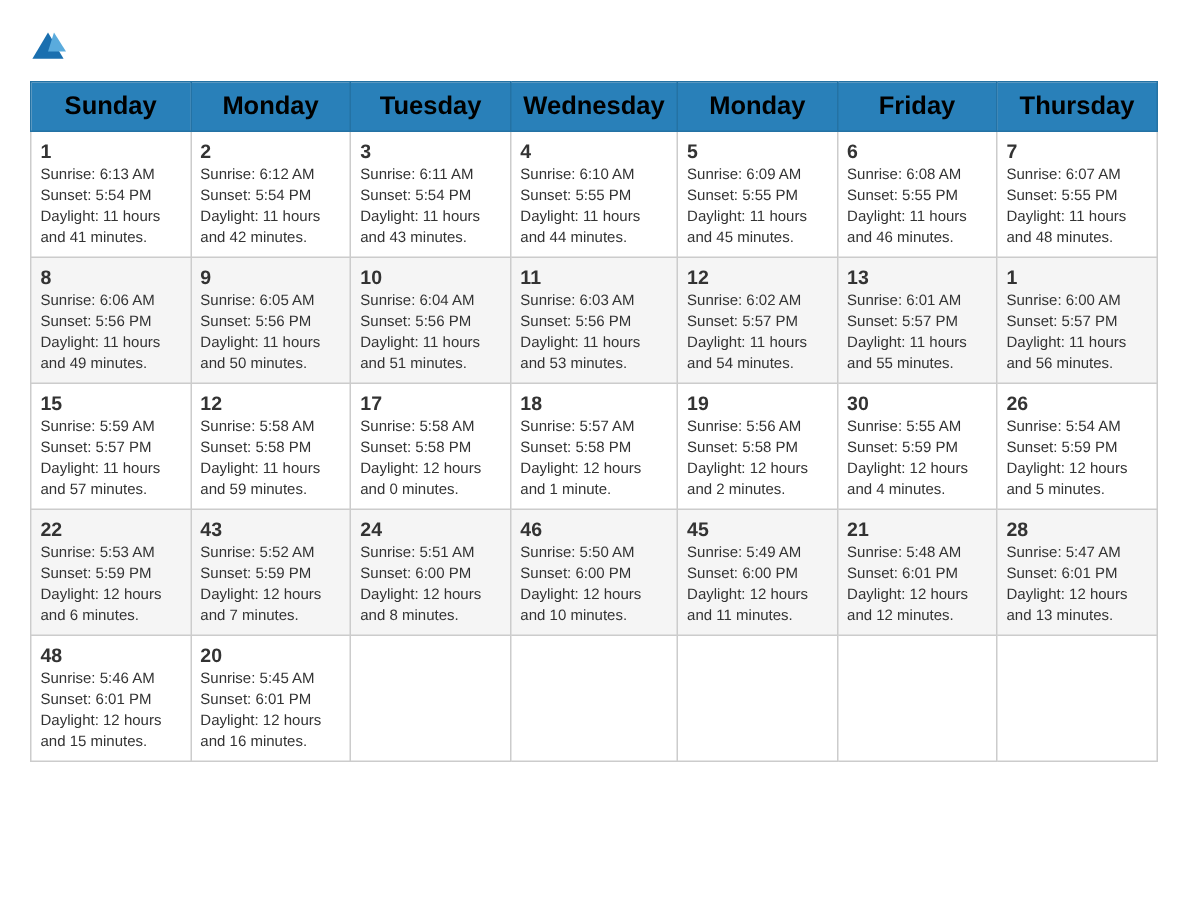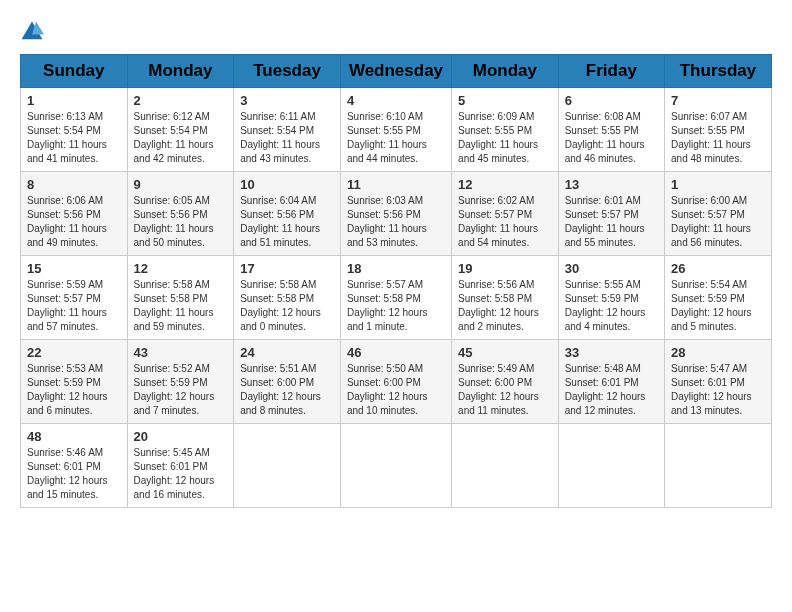--- a/index.html
+++ b/index.html
@@ -224,21 +224,21 @@
         </td>
         <td>
           <span class="day-num">46</span>
           <div class="day-info">Sunrise: 5:50 AM<br>Sunset: 6:00 PM<br>Daylight: 12 hours<br>and 10 minutes.</div>
         </td>
         <td>
           <span class="day-num">45</span>
           <div class="day-info">Sunrise: 5:49 AM<br>Sunset: 6:00 PM<br>Daylight: 12 hours<br>and 11 minutes.</div>
         </td>
         <td>
-          <span class="day-num">33</span>
+          <span class="day-num">21</span>
           <div class="day-info">Sunrise: 5:48 AM<br>Sunset: 6:01 PM<br>Daylight: 12 hours<br>and 12 minutes.</div>
         </td>
         <td>
           <span class="day-num">28</span>
           <div class="day-info">Sunrise: 5:47 AM<br>Sunset: 6:01 PM<br>Daylight: 12 hours<br>and 13 minutes.</div>
         </td>
       </tr>
       <tr>
         <td>
           <span class="day-num">48</span>

